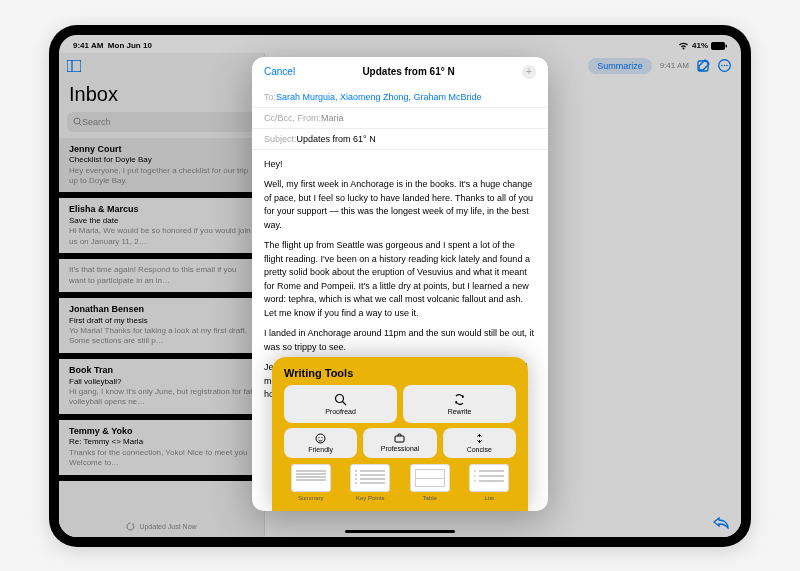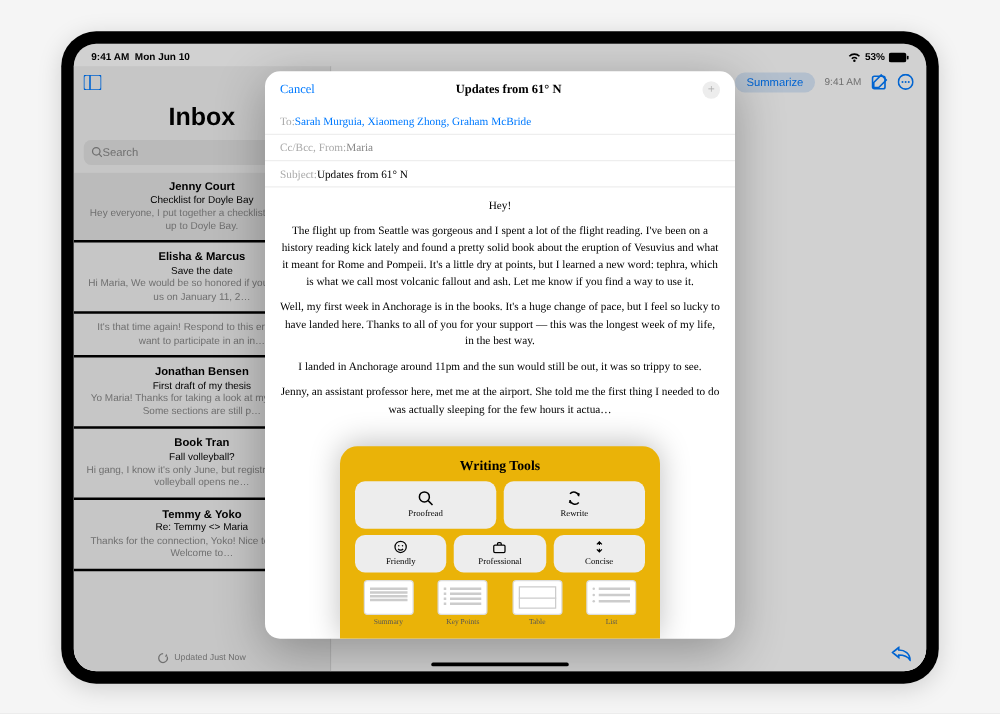--- a/index.html
+++ b/index.html
@@ -1,38 +1,38 @@
 <!DOCTYPE html>
 <html><head>
 <meta charset="utf-8">
 <style>
 body { margin:0; background:#f5f5f5; font-family:-apple-system,BlinkMacSystemFont,"Segoe UI",sans-serif; display:flex; justify-content:center; align-items:center; height:571px; width:800px; overflow:hidden;}
-.ipad { width:682px; height:502px; background:#000; border-radius:28px; padding:10px; box-shadow:0 4px 20px rgba(0,0,0,.15); position:relative;text-align:center;}
+.ipad { width:682px; height:502px; background:#000; border-radius:28px; padding:10px; box-shadow:0 4px 20px rgba(0,0,0,.15); position:relative;}
 .screen { width:100%; height:100%; background:#fff; border-radius:18px; overflow:hidden; position:relative;}
 .status-bar { height:14px; display:flex; justify-content:space-between; align-items:center; padding:4px 14px 0; font-size:8px; font-weight:600; color:#000;}
 .status-right { display:flex; align-items:center; gap:3px;}
 .main-app { display:flex; height:calc(100% - 18px); filter:blur(0);}
 .sidebar { width:205px; background:#f2f2f2; display:flex; flex-direction:column; border-right:1px solid #e0e0e0;}
 .tb-left { height:26px; display:flex; align-items:center; padding:0 8px;}
-.inbox-title { font-size:20px; font-weight:700; padding:4px 10px 6px; color:#000;}
+.inbox-title { font-size:20px; font-weight:400; padding:4px 10px 6px; color:#000;}
 .search { margin:0 8px 6px; background:#e3e3e3; border-radius:6px; height:20px; display:flex; align-items:center; padding:0 6px; font-size:9px; color:#888;}
 .msg-list { flex:1; overflow:hidden;}
-.msg { padding:6px 10px; border-bottom:2px solid #000000; font-size:8px; color:#888; line-height:1.3;}
+.msg { padding:6px 10px; border-bottom:6px solid #000000; font-size:8px; color:#888; line-height:1.3;}
 .msg.sel { background:#e5e5e5;}
 .msg .from { font-size:9px; font-weight:600; color:#000;}
 .msg .subj { font-size:8px; color:#000;}
 .bottom-bar { height:20px; display:flex; justify-content:center; align-items:center; font-size:7px; color:#888; gap:4px;}
 .content { flex:1; background:#fff; position:relative;}
 .tb-right { height:26px; display:flex; justify-content:space-between; align-items:center; padding:0 10px;}
 .tb-icons { display:flex; gap:14px; color:#007aff;}
 .tb-actions { display:flex; align-items:center; gap:8px;}
 .summarize { background:#dbe9fb; color:#007aff; font-size:9px; font-weight:400; padding:3px 9px; border-radius:10px;}
 .reply { position:absolute; bottom:8px; right:12px; color:#007aff;}
 .overlay { position:absolute; inset:0; background:rgba(0,0,0,.18);}
-.compose { position:absolute; left:50%; top:22px; transform:translateX(-50%); width:376px; height:454px; background:#fff; border-radius:12px; box-shadow:0 10px 40px rgba(0,0,0,.3); overflow:hidden;font-family:Liberation Serif, serif;}
+.compose { position:absolute; left:50%; top:22px; transform:translateX(-50%); width:296px; height:454px; background:#fff; border-radius:12px; box-shadow:0 10px 40px rgba(0,0,0,.3); overflow:hidden;}
 .comp-hdr { display:flex; justify-content:space-between; align-items:center; padding:8px 12px; font-size:10px;}
 .cancel { color:#007aff;}
 .comp-title { font-weight:600; font-size:10px;}
 .plus { width:14px; height:14px; background:#ededed; border-radius:50%; display:flex; align-items:center; justify-content:center; color:#aaa; font-size:10px;}
 .field { padding:5px 12px; border-bottom:1px solid #eee; font-size:9px; color:#888; display:flex; gap:0;}
 .field .lbl { color:#aaa;}
 .field .rec { color:#007aff;}
 .field .val { color:#000;}
 .body-text { padding:8px 12px; font-size:9px; line-height:1.5; color:#000;}
 .body-text p { margin:0 0 7px;}
@@ -62,21 +62,21 @@
 <body>
 
 <div class="ipad">
  <div class="screen">
   <div class="status-bar">
    <div><span>9:41 AM</span>&nbsp;&nbsp;<span>Mon Jun 10</span></div>
    <div class="status-right">
     <svg width="11" height="8" viewBox="0 0 11 8">
             <path d="M5.5 7.5a1 1 0 100-2 1 1 0 000 2zM3 4.5a3.5 3.5 0 015 0l-.9.9a2.2 2.2 0 00-3.2 0zM1 2.5a6.4 6.4 0 019 0l-.9.9a5.1 5.1 0 00-7.2 0z" fill="#000"></path>
           </svg>
-    <span>53%</span>
+    <span>41%</span>
     <svg width="16" height="8" viewBox="0 0 16 8">
             <rect x="0" y="0" width="14" height="8" rx="2" fill="#000"></rect>
             <rect x="14.5" y="2.5" width="1.5" height="3" rx=".7" fill="#000"></rect>
           </svg>
    </div>
   </div>
   <div class="main-app">
    <div class="sidebar">
     <div class="tb-left">
      <svg width="14" height="12" viewBox="0 0 14 12">
@@ -175,22 +175,22 @@
    <div class="field">
           <span class="lbl">Cc/Bcc, From:</span>
           <span>Maria</span>
         </div>
    <div class="field">
           <span class="lbl">Subject:</span>
           <span class="val">Updates from 61° N</span>
         </div>
    <div class="body-text">
     <p>Hey!</p>
+    <p>Well, my first week in Anchorage is in the books. It's a huge change of pace, but I feel so lucky to have landed here. Thanks to all of you for your support — this was the longest week of my life, in the best way.</p>
     <p>The flight up from Seattle was gorgeous and I spent a lot of the flight reading. I've been on a history reading kick lately and found a pretty solid book about the eruption of Vesuvius and what it meant for Rome and Pompeii. It's a little dry at points, but I learned a new word: tephra, which is what we call most volcanic fallout and ash. Let me know if you find a way to use it.</p>
-    <p>Well, my first week in Anchorage is in the books. It's a huge change of pace, but I feel so lucky to have landed here. Thanks to all of you for your support — this was the longest week of my life, in the best way.</p>
     <p>I landed in Anchorage around 11pm and the sun would still be out, it was so trippy to see.</p>
     <p>Jenny, an assistant professor here, met me at the airport. She told me the first thing I needed to do was actually sleeping for the few hours it actua…</p>
    </div>
    <div class="tools">
     <div class="tools-title">Writing Tools</div>
     <div class="btn-row">
      <div class="tool-btn big">
               <svg width="13" height="13">
                 <circle cx="5.5" cy="5.5" r="4" fill="none" stroke="#000" stroke-width="1.2"></circle>
                 <line x1="8.5" y1="8.5" x2="12" y2="12" stroke="#000" stroke-width="1.2"></line>

